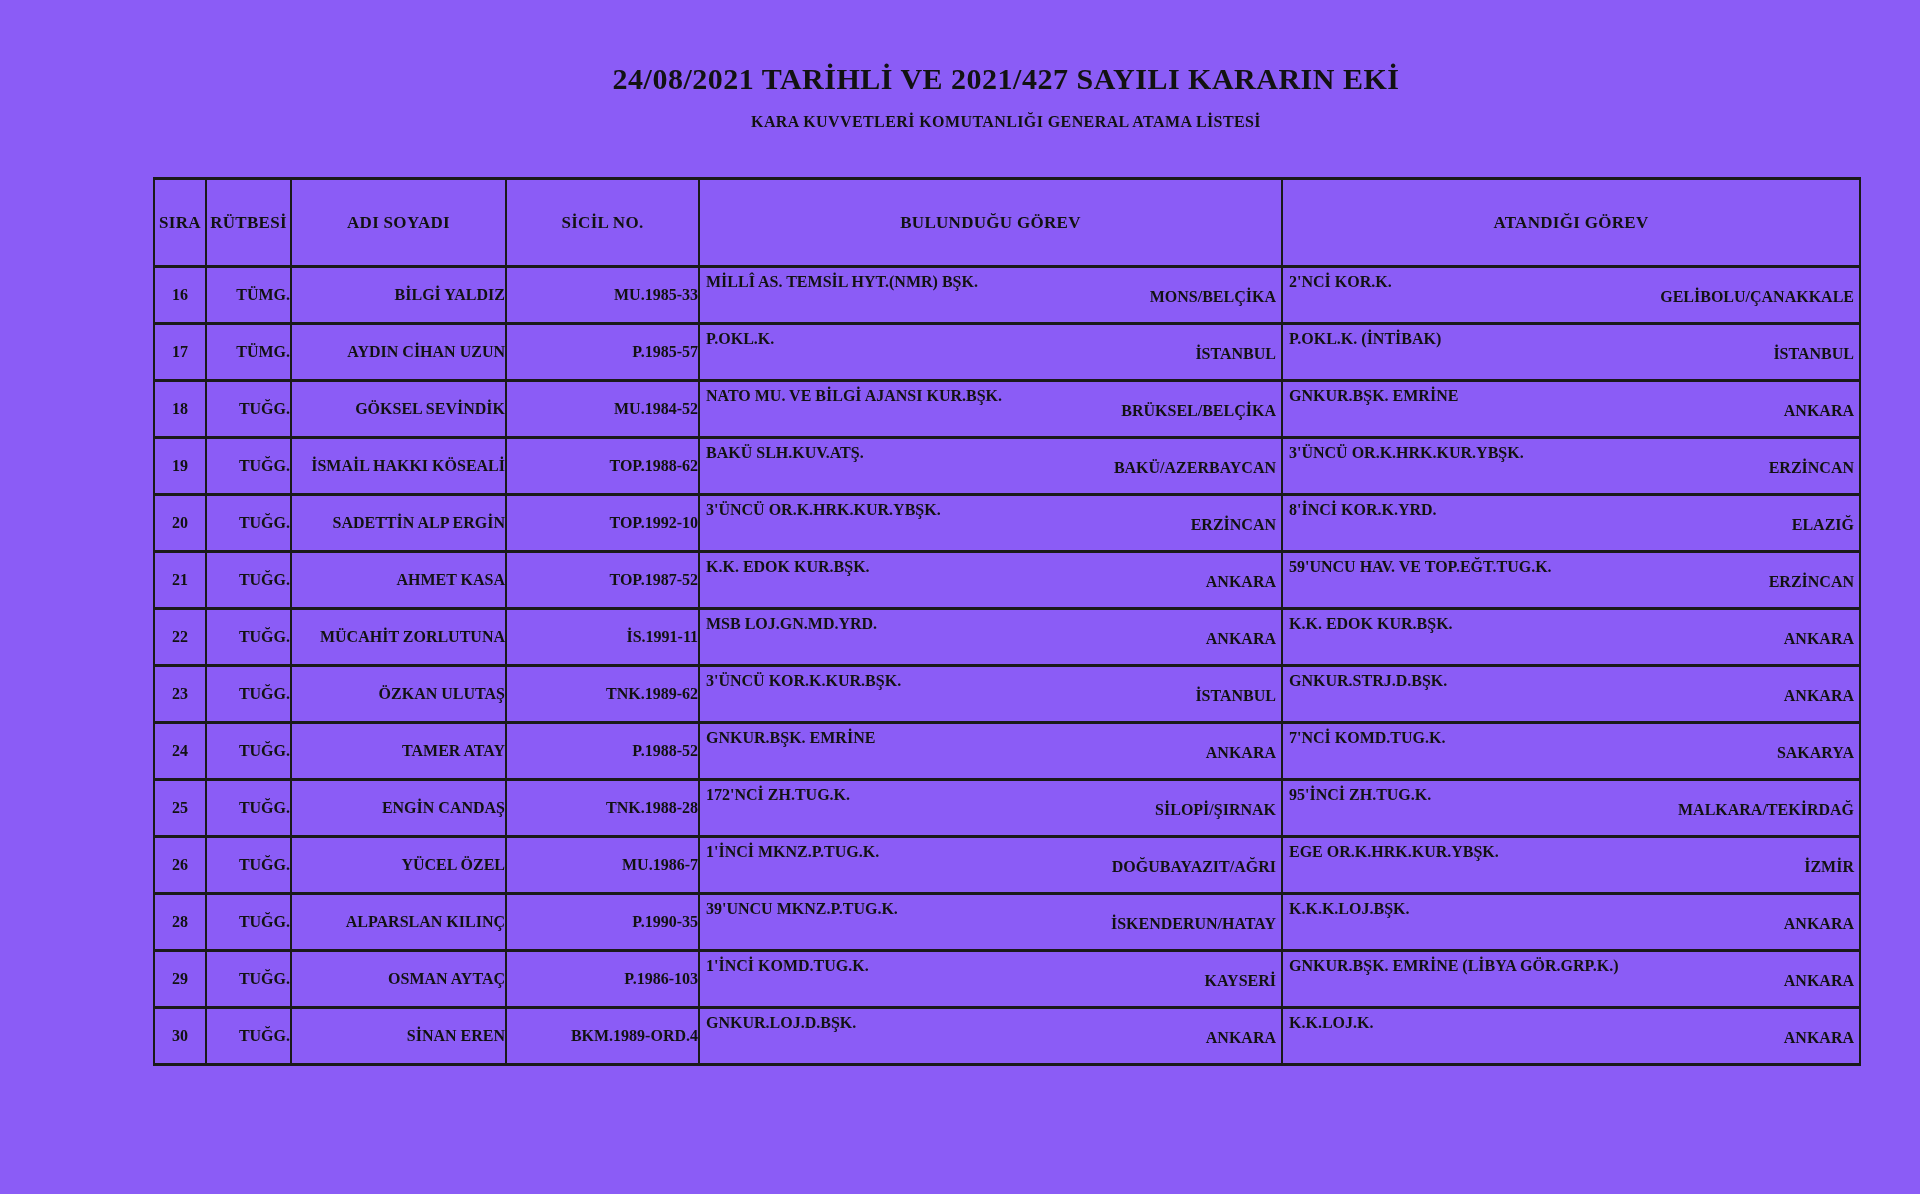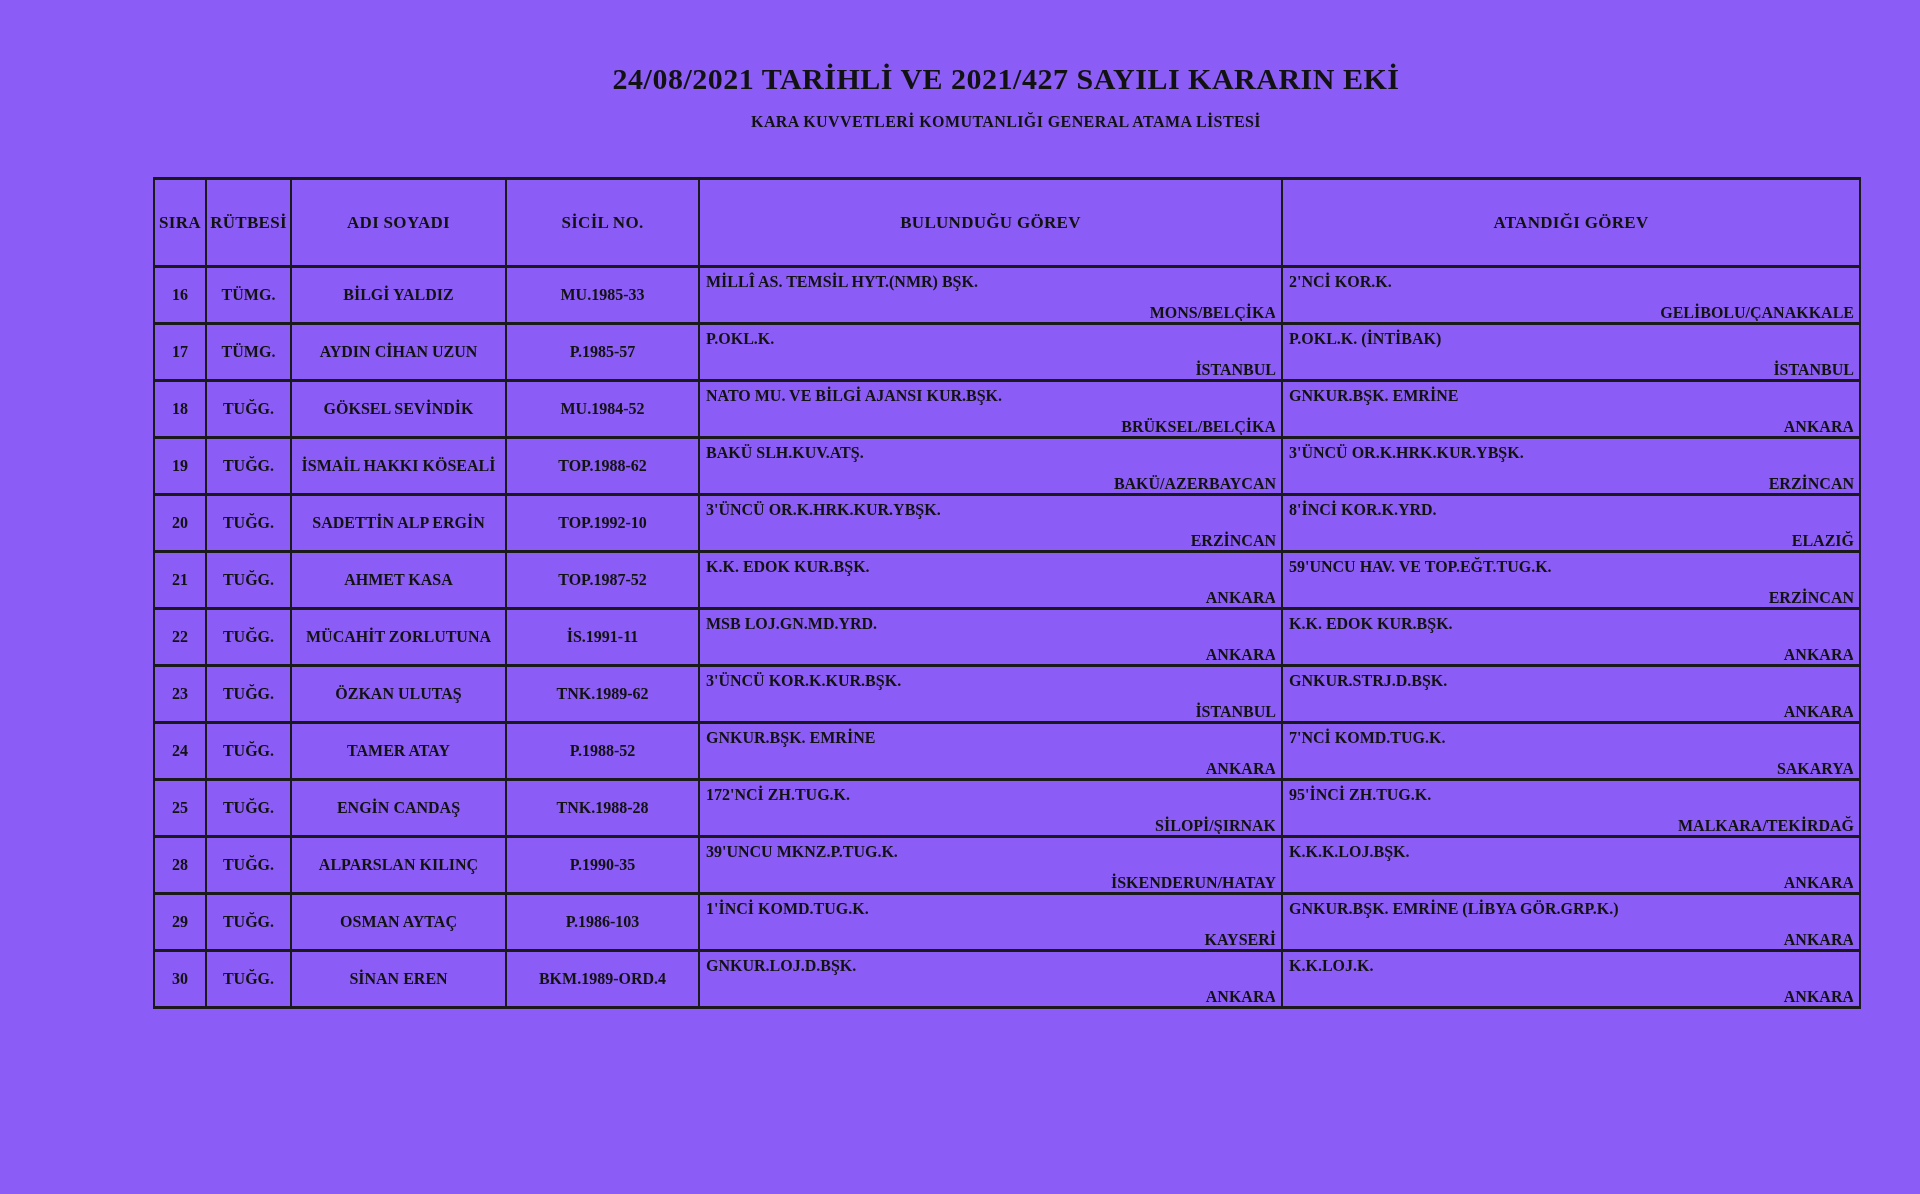--- a/index.html
+++ b/index.html
@@ -54,34 +54,34 @@
   table.atama thead tr { height: 88px; }
   table.atama tbody tr { height: 57px; }
   th.hdr {
     text-align: center;
     vertical-align: middle;
     font-size: 17px;
     letter-spacing: 0.3px;
   }
   td.c-sira { text-align: center; vertical-align: middle; border-radius: 6px; }
   td.c-rutbe, td.c-name, td.c-sicil {
-    text-align: center;
+    text-align: right;
     vertical-align: middle;
     padding-left: 6px;
   }
   td.c-gorev { position: relative; vertical-align: top; border-radius: 17px; }
   td.c-gorev .gorev {
     padding: 5px 8px 0 6px;
     line-height: 1.18;
     white-space: pre-line;
   }
   td.c-gorev .yer {
     position: absolute;
     right: 5px;
-    bottom: 0px;
+    bottom: 16px;
     white-space: nowrap;
     text-align: center;
   }
 </style>
 </head>
 <body>
 
 <div class="page">
 
   <div class="doc-title">24/08/2021 TARİHLİ VE 2021/427 SAYILI KARARIN EKİ</div>
@@ -250,20 +250,34 @@
       <td class="c-gorev">
         <div class="gorev">172'NCİ ZH.TUG.K.</div>
         <div class="yer">SİLOPİ/ŞIRNAK</div>
       </td>
       <td class="c-gorev">
         <div class="gorev">95'İNCİ ZH.TUG.K.</div>
         <div class="yer">MALKARA/TEKİRDAĞ</div>
       </td>
     </tr>
 
+    <tr>
+      <td class="c-sira">26</td>
+      <td class="c-rutbe">TUĞG.</td>
+      <td class="c-name">YÜCEL ÖZEL</td>
+      <td class="c-sicil">MU.1986-7</td>
+      <td class="c-gorev">
+        <div class="gorev">1'İNCİ MKNZ.P.TUG.K.</div>
+        <div class="yer">DOĞUBAYAZIT/AĞRI</div>
+      </td>
+      <td class="c-gorev">
+        <div class="gorev">EGE OR.K.HRK.KUR.YBŞK.</div>
+        <div class="yer">İZMİR</div>
+      </td>
+    </tr>
 
 
     <tr>
       <td class="c-sira">28</td>
       <td class="c-rutbe">TUĞG.</td>
       <td class="c-name">ALPARSLAN KILINÇ</td>
       <td class="c-sicil">P.1990-35</td>
       <td class="c-gorev">
         <div class="gorev">39'UNCU MKNZ.P.TUG.K.</div>
         <div class="yer">İSKENDERUN/HATAY</div>

